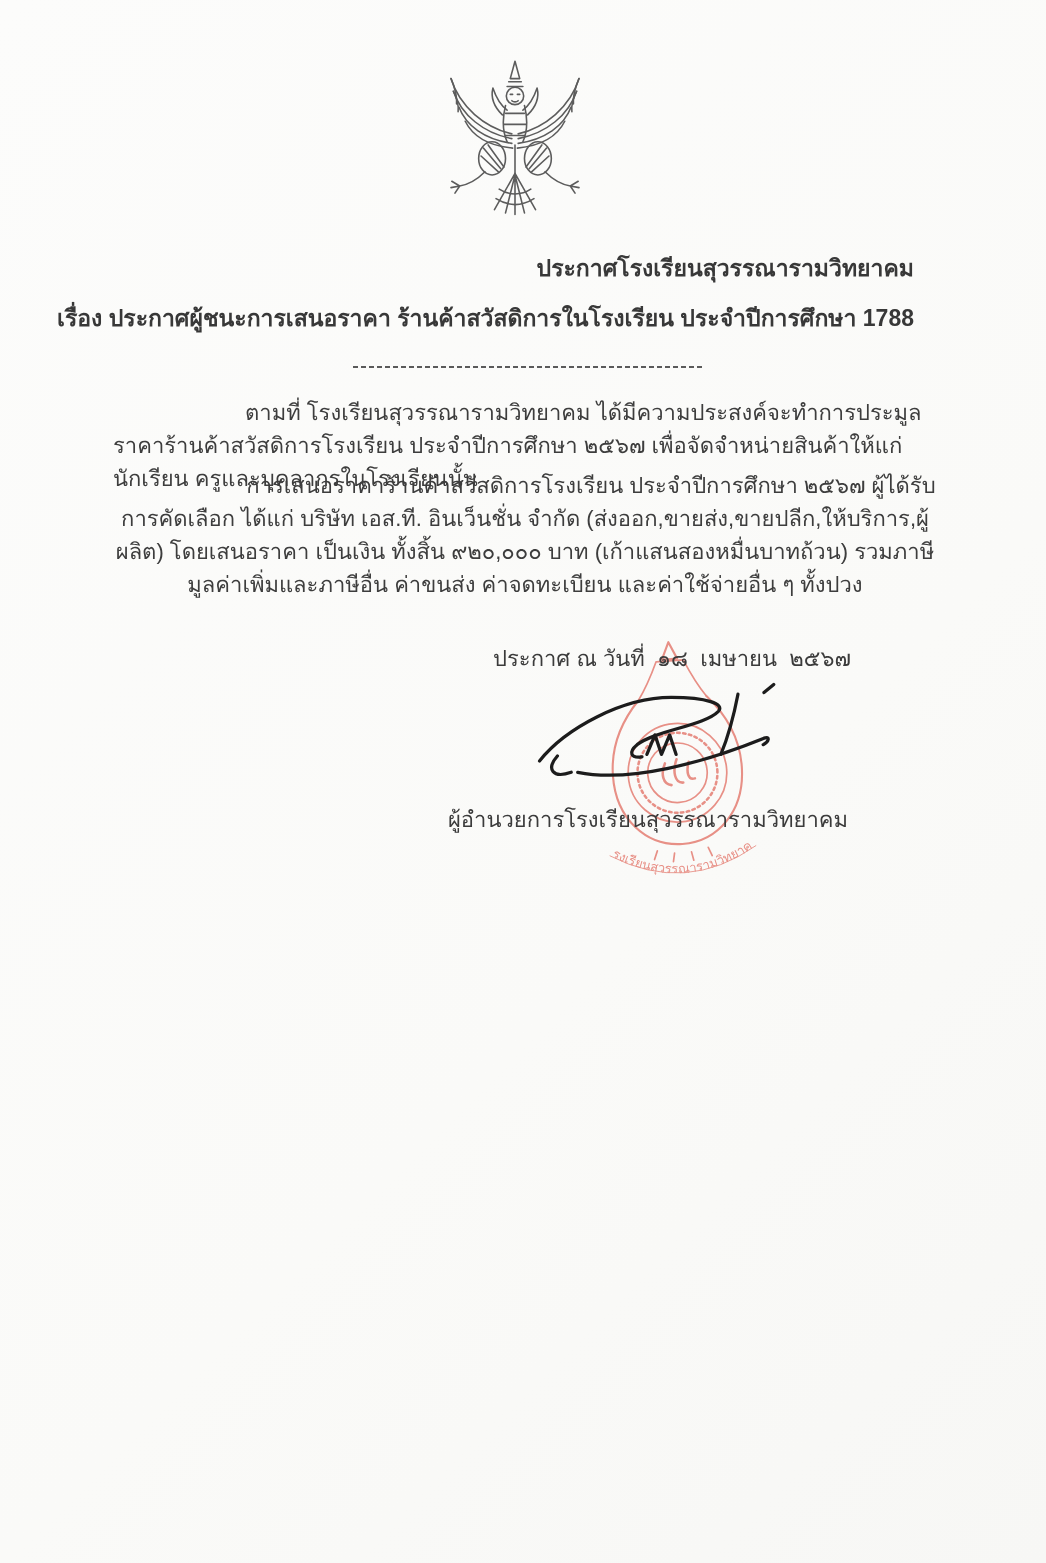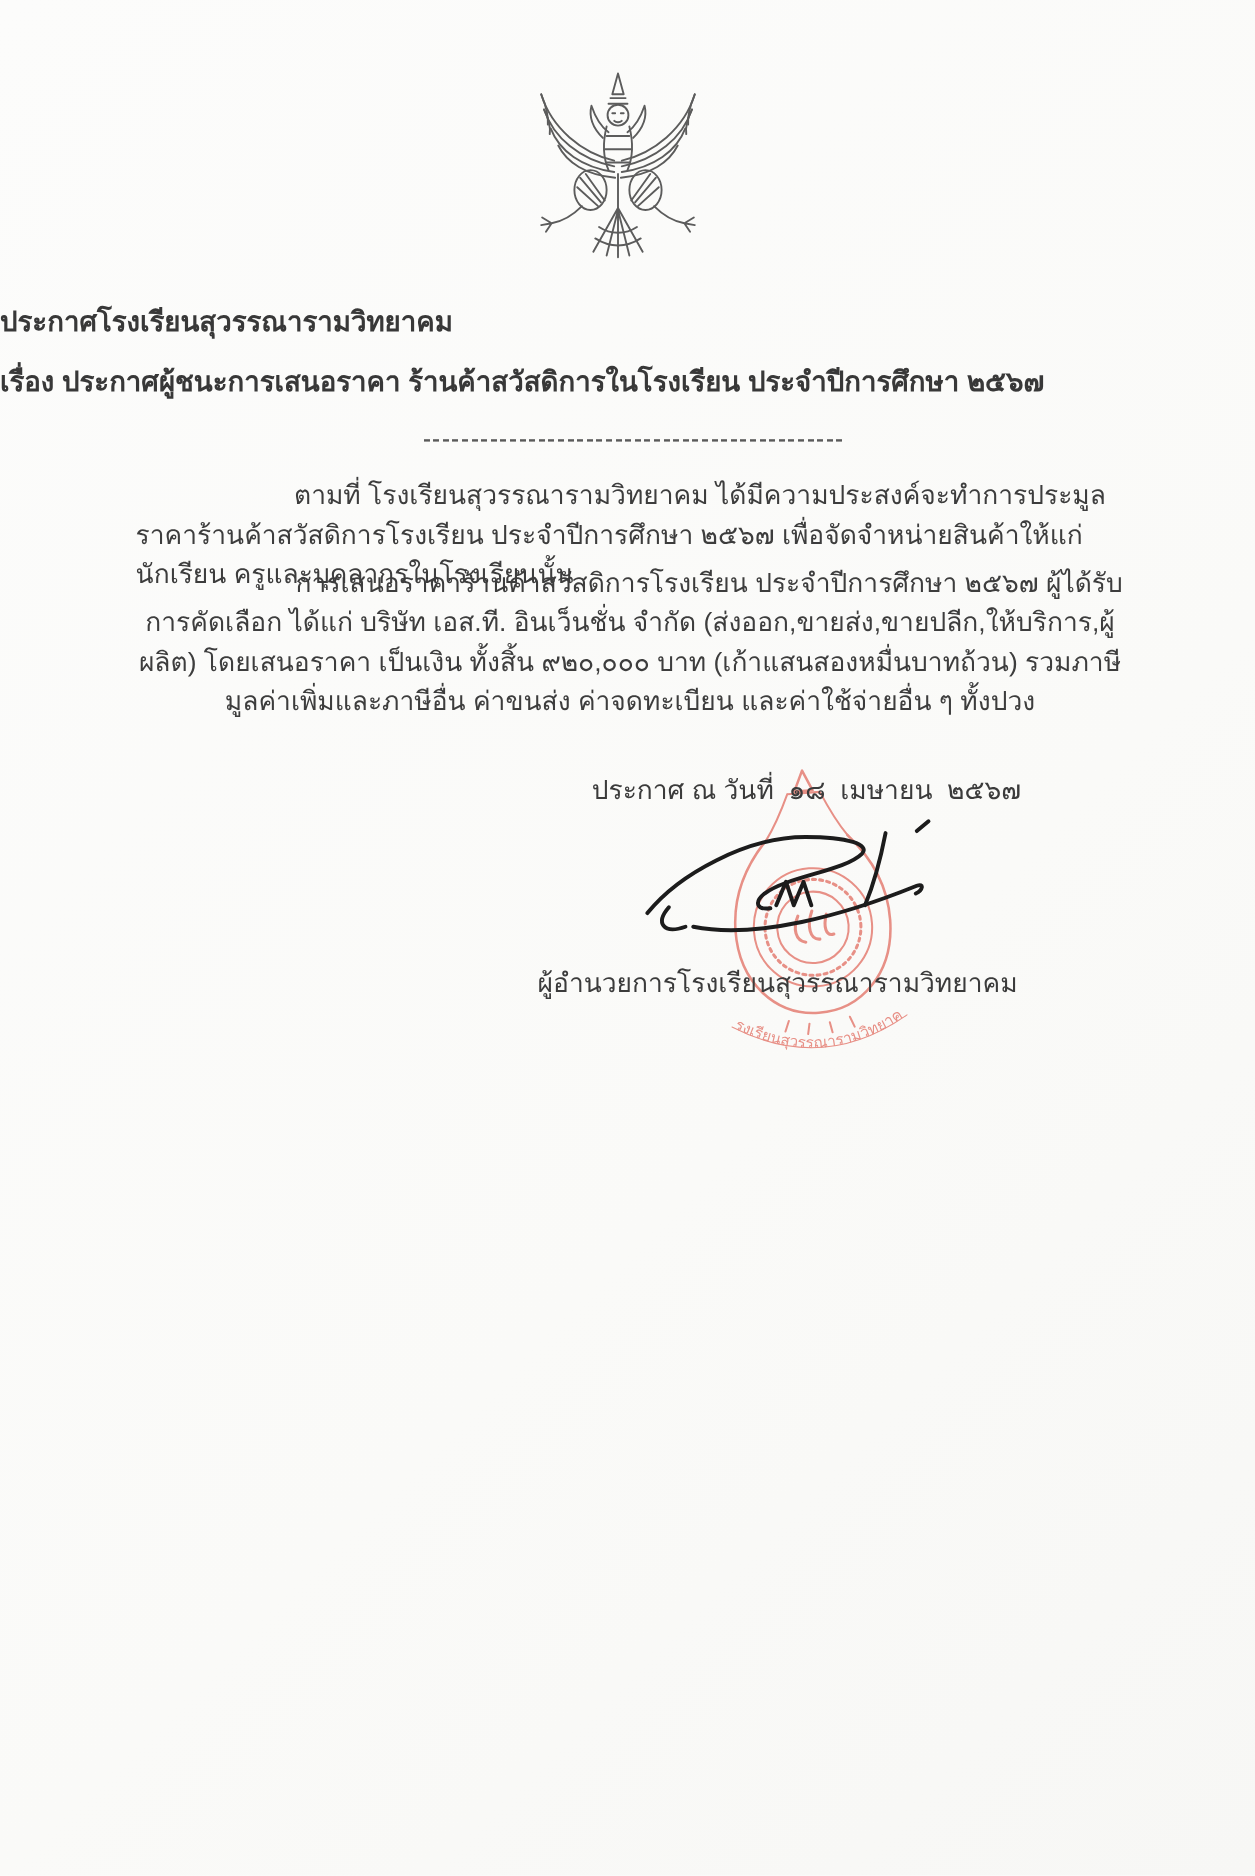--- a/index.html
+++ b/index.html
@@ -9,21 +9,21 @@
     font-family:"Liberation Sans","DejaVu Sans",sans-serif;
     color:#3b3b3b;
     position:relative;
     overflow:hidden;
   }
   .page{position:absolute;inset:0;background:linear-gradient(135deg,#fcfcfb 0%,#fafaf8 60%,#f7f7f5 100%);}
   .garuda{
     position:absolute;left:436px;top:56px;width:158px;height:170px;
   }
   .title-line{
-    position:absolute;left:0;width:914px;text-align:left;
+    position:absolute;left:0;width:914px;text-align:right;
     font-size:23px;font-weight:bold;color:#383838;
     white-space:pre;
   }
   .title1{top:250px;}
   .title2{top:300px;}
   .dashes{
     position:absolute;top:366px;left:353px;width:350px;height:2px;
     background:repeating-linear-gradient(90deg,#5a5a5a 0px,#5a5a5a 5px,transparent 5px,transparent 8px);
   }
   .body-par{
@@ -83,21 +83,21 @@
       <path d="M100 110 L100 150"></path>
       <path d="M100 146 L74 192 M100 148 L88 196 M100 150 L100 198 M100 148 L112 196 M100 146 L126 192"></path>
       <path d="M80 166 C92 174 108 174 120 166 M76 178 C92 188 108 188 124 178"></path>
 
       <path d="M62 144 C52 154 42 160 30 162 M30 162 l-10 -6 M30 162 l-11 2 M30 162 l-6 9"></path>
       <path d="M138 144 C148 154 158 160 170 162 M170 162 l10 -6 M170 162 l11 2 M170 162 l6 9"></path>
     </g>
   </svg>
 
   <div class="title-line title1">ประกาศโรงเรียนสุวรรณารามวิทยาคม</div>
-  <div class="title-line title2">เรื่อง ประกาศผู้ชนะการเสนอราคา ร้านค้าสวัสดิการในโรงเรียน ประจำปีการศึกษา ๒๕๖๗</div>
+  <div class="title-line title2">เรื่อง ประกาศผู้ชนะการเสนอราคา ร้านค้าสวัสดิการในโรงเรียน ประจำปีการศึกษา 1788</div>
   <div class="dashes"></div>
 
   <p class="body-par par1">ตามที่ โรงเรียนสุวรรณารามวิทยาคม ได้มีความประสงค์จะทำการประมูลราคาร้านค้าสวัสดิการโรงเรียน ประจำปีการศึกษา ๒๕๖๗  เพื่อจัดจำหน่ายสินค้าให้แก่นักเรียน ครูและบุคลากรในโรงเรียนนั้น</p>
   <p class="body-par par2">การเสนอราคาร้านค้าสวัสดิการโรงเรียน ประจำปีการศึกษา ๒๕๖๗ ผู้ได้รับการคัดเลือก ได้แก่ บริษัท เอส.ที. อินเว็นชั่น จำกัด (ส่งออก,ขายส่ง,ขายปลีก,ให้บริการ,ผู้ผลิต) โดยเสนอราคา เป็นเงิน ทั้งสิ้น ๙๒๐,๐๐๐ บาท  (เก้าแสนสองหมื่นบาทถ้วน) รวมภาษีมูลค่าเพิ่มและภาษีอื่น ค่าขนส่ง ค่าจดทะเบียน และค่าใช้จ่ายอื่น ๆ ทั้งปวง</p>
 
   <svg class="stamp" viewBox="0 0 200 300" aria-hidden="true">
     <g fill="none" stroke="#e4796e" stroke-linecap="round" stroke-linejoin="round">
       <path d="M100 4 l-9 20 h18 Z" stroke-width="2.5"></path>
       <path d="M84 26 C76 44 70 56 60 70 M116 26 C124 44 130 56 140 70 M84 26 h32" stroke-width="2"></path>
       <path d="M60 70 C36 96 24 124 24 156 C24 208 58 242 100 242 C142 242 176 208 176 156 C176 124 164 96 140 70" stroke-width="2.5"></path>

